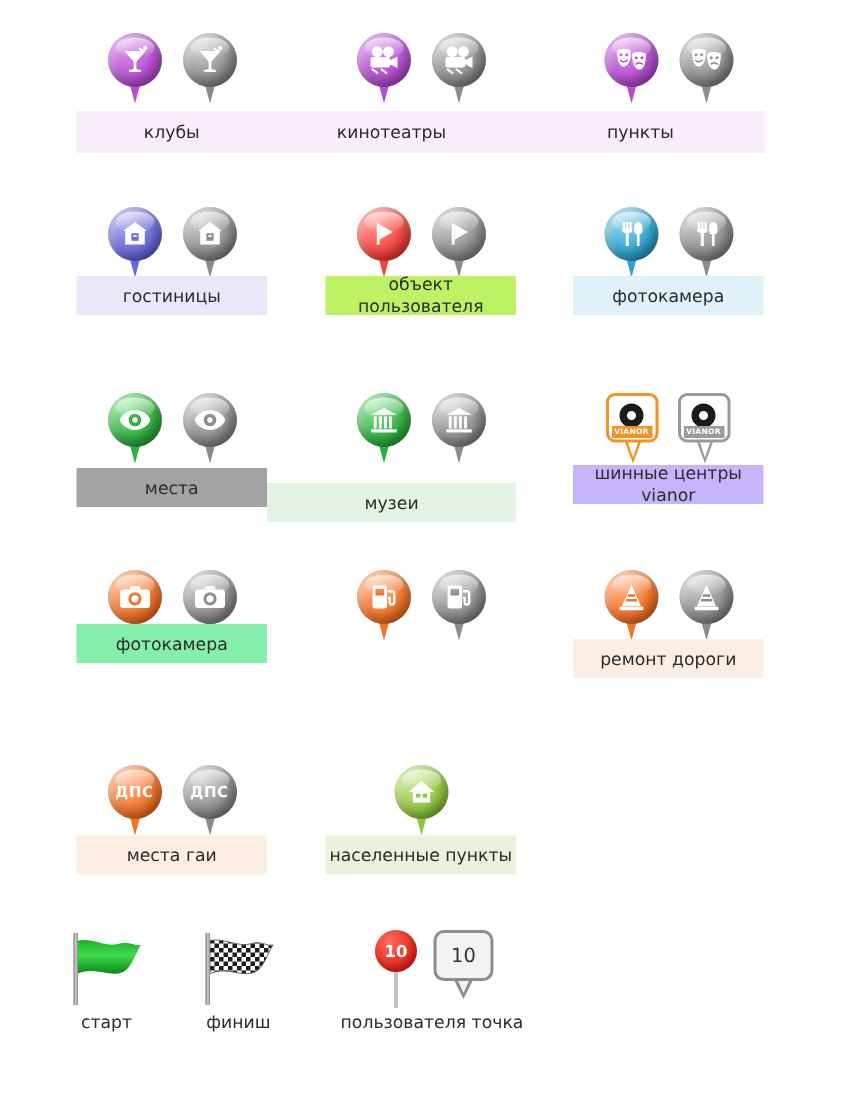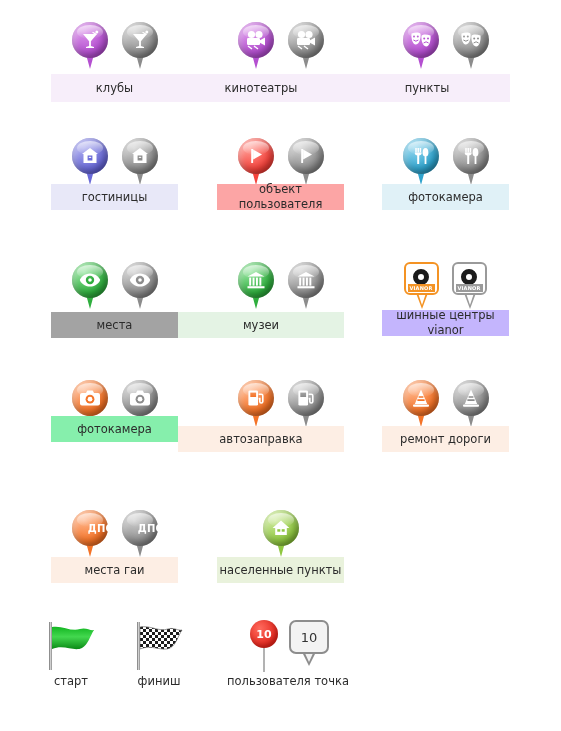--- a/index.html
+++ b/index.html
@@ -42,21 +42,21 @@
     z-index:3;
   }
   .pin .glyph svg{display:block;}
   .pin .gloss{
     position:absolute;left:8px;top:3px;width:26px;height:14px;
     border-radius:50%;
     background:linear-gradient(to bottom,rgba(255,255,255,.62),rgba(255,255,255,0));
     z-index:4;pointer-events:none;
   }
   .pin .txt{
-    position:absolute;left:14px;top:0;width:36px;height:36px;
+    position:absolute;left:3px;top:0;width:36px;height:36px;
     display:flex;align-items:center;justify-content:center;
     font-size:10px;font-weight:bold;color:#fff;z-index:3;letter-spacing:.3px;
   }
 
   
   .sq{position:relative;width:40px;height:52px;}
   .sq .box{
     position:absolute;left:2px;top:0;width:35px;height:33px;
     background:#ffffff;border:2px solid #f49324;border-radius:6px;
     box-sizing:border-box;overflow:hidden;
@@ -327,21 +327,21 @@
                 <path d="M14.5 2 Q17.4 2 17.4 7 Q17.4 10 15.4 10.2 L15.4 18 L13.6 18 L13.6 10.2 Q11.6 10 11.6 7 Q11.6 2 14.5 2 Z" fill="#fff"></path>
               </svg>
           </div>
           <div class="gloss"></div>
         </div>
       </div>
     </div>
   </div>
 
   <div class="band" style="left:51px;top:184px;width:127px;height:26px;background:#e8e8f8">гостиницы</div>
-  <div class="band" style="left:217px;top:184px;width:127px;height:26px;background:#fca5a5">объект пользователя</div>
+  <div class="band" style="left:217px;top:184px;width:127px;height:26px;background:#bef264">объект пользователя</div>
   <div class="band" style="left:382px;top:184px;width:127px;height:26px;background:#e0f1f7">фотокамера</div>
 
   <div class="row" style="top:262px">
 
     <div class="cell" style="left:51px;width:127px">
       <div class="pins">
         <div class="pin" style="color:#2fae3e">
           <div class="tail"></div>
           <div class="head" style="background:radial-gradient(circle at 34% 28%,#90e49a,#2fae3e 62%,#1b7a28);"></div>
           <div class="glyph">
@@ -419,21 +419,21 @@
           <div class="box">
             <div class="ring"></div>
             <div class="brand">VIANOR</div>
           </div>
         </div>
       </div>
     </div>
   </div>
 
   <div class="band" style="left:51px;top:312px;width:127px;height:26px;background:#a3a3a3">места</div>
-  <div class="band" style="left:178px;top:312px;width:166px;height:26px;background:#e4f3e4">музеи</div>
+  <div class="band" style="left:178px;top:322px;width:166px;height:26px;background:#e4f3e4">музеи</div>
   <div class="band" style="left:382px;top:310px;width:127px;height:26px;background:#c4b5fd;flex-direction:column">
     <span>шинные центры</span>
     <span>vianor</span>
   </div>
 
   <div class="row" style="top:380px">
 
     <div class="cell" style="left:51px;width:127px">
       <div class="pins">
         <div class="pin" style="color:#f47327">
@@ -518,21 +518,20 @@
                 <rect x="2" y="16.4" width="16" height="2.4" rx="1" fill="#fff"></rect>
               </svg>
           </div>
           <div class="gloss"></div>
         </div>
       </div>
     </div>
   </div>
 
   <div class="band" style="left:51px;top:416px;width:127px;height:26px;background:#86efac">фотокамера</div>
-  <div class="band" style="left:178px;top:426px;width:166px;height:26px;background:#fdeee4">автозаправка</div>
   <div class="band" style="left:382px;top:426px;width:127px;height:26px;background:#fdeee4">ремонт дороги</div>
 
   <div class="row" style="top:510px">
 
     <div class="cell" style="left:51px;width:127px">
       <div class="pins">
         <div class="pin" style="color:#f47327">
           <div class="tail"></div>
           <div class="head" style="background:radial-gradient(circle at 34% 28%,#ffb489,#f47327 62%,#c04f10);"></div>
           <div class="txt">ДПС</div>

